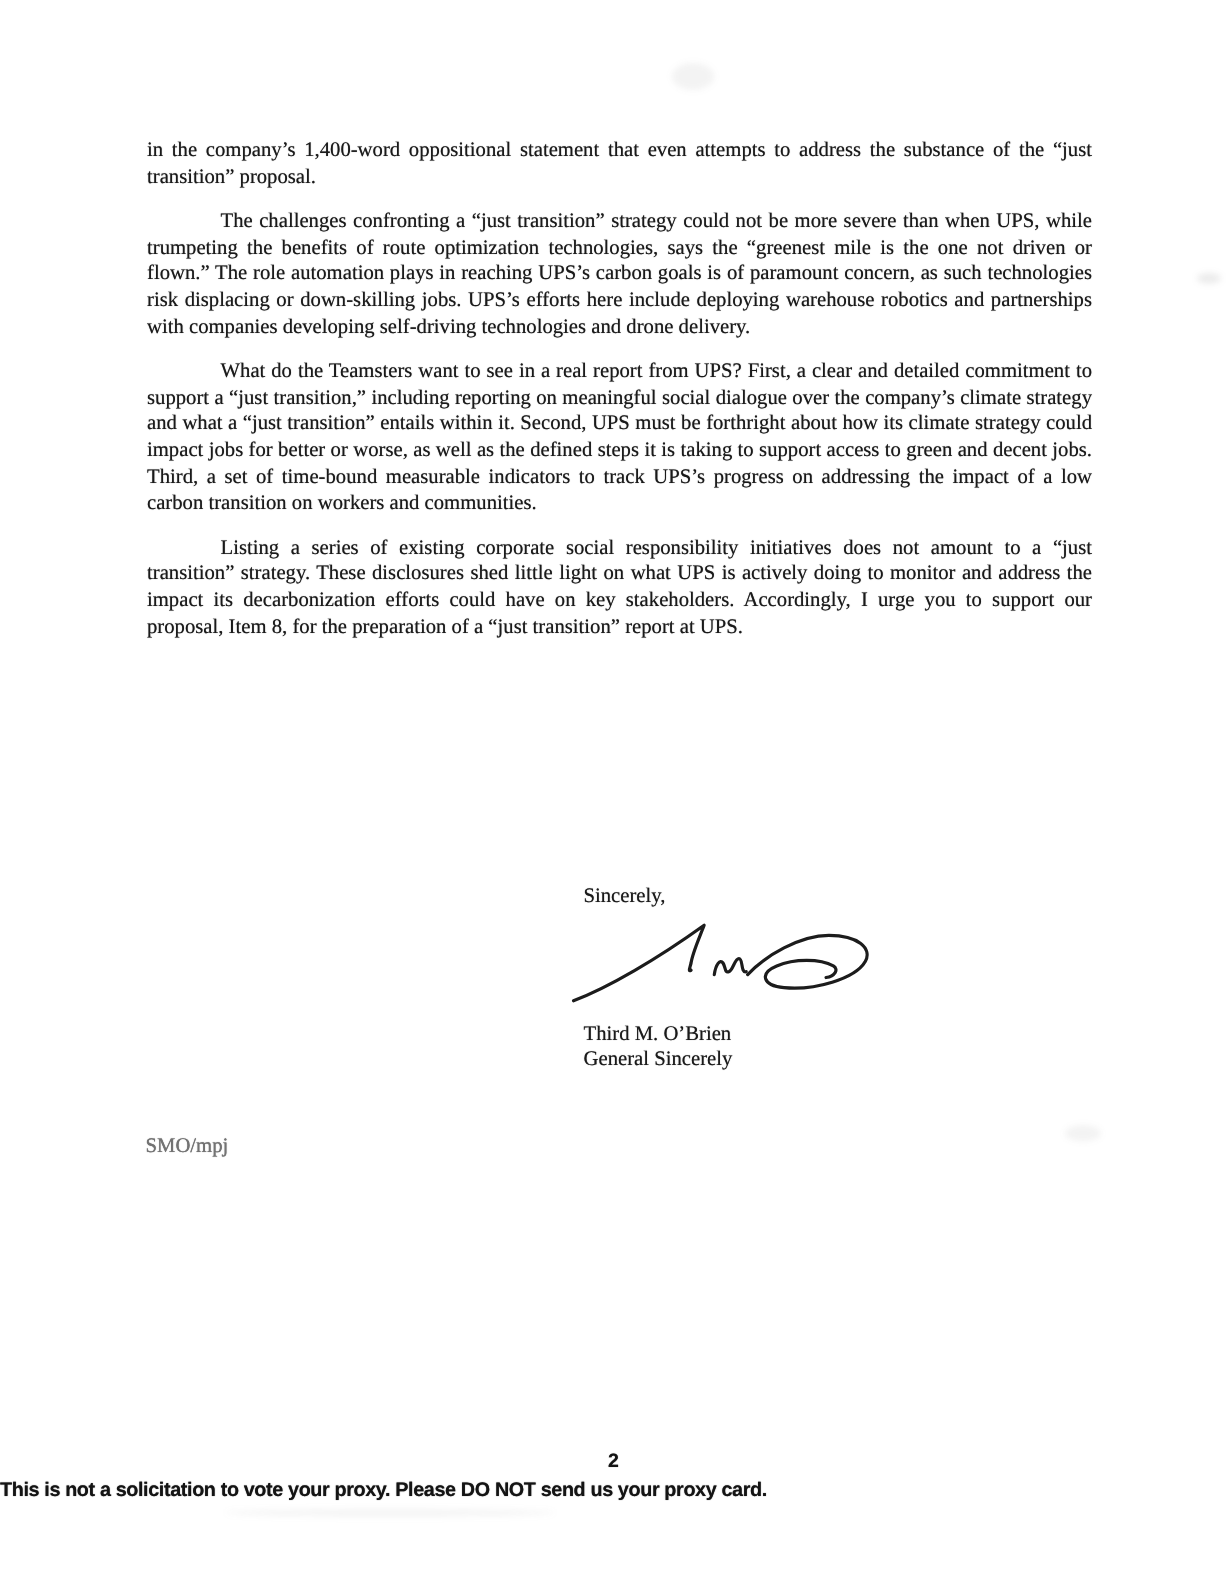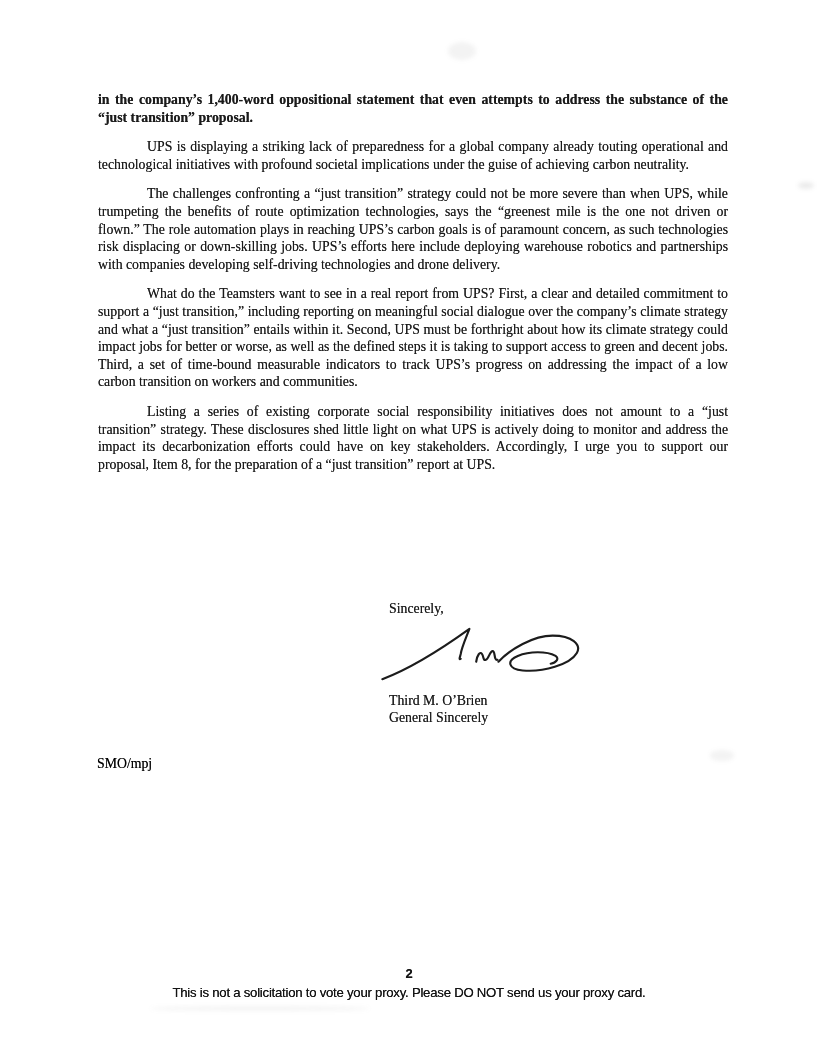--- a/index.html
+++ b/index.html
@@ -26,47 +26,47 @@
     color: #1a1a1a;
     font-size: 13.8px;
     line-height: 17.6px;
     text-align: justify;
     text-shadow: 0 0 0.5px rgba(25,25,25,0.72);
   }
   .body-text p {
     margin: 0 0 12px 0;
     text-indent: 49px;
   }
-  .body-text p.no-indent { text-indent: 0; font-weight: bold; }
+  .body-text p.no-indent { text-indent: 0; }
 
   
   .closing {
     position: absolute;
     left: 389px;
-    top: 600px;
+    top: 588px;
     color: #1a1a1a;
     font-size: 13.8px;
     line-height: 17.6px;
     text-shadow: 0 0 0.5px rgba(25,25,25,0.72);
   }
   .signature-wrap {
     margin: 6px 0 4px -10px;
     width: 206px;
     height: 60px;
   }
   .signature-wrap svg { display: block; }
   .signatory-name { margin-top: 8px; }
   .signatory-title { }
 
   
   .initials {
     position: absolute;
     left: 97px;
     top: 756px;
-    color: #000000;
+    color: #737373;
     font-size: 13.8px;
     text-shadow: 0 0 0.5px rgba(25,25,25,0.72);
   }
 
   
   .page-number {
     position: absolute;
     left: 0;
     top: 966px;
     width: 100%;
@@ -75,23 +75,22 @@
     font-weight: bold;
     font-size: 13px;
     color: #141414;
     text-shadow: 0 0 0.5px rgba(20,20,20,0.8);
   }
   .proxy-notice {
     position: absolute;
     left: 0;
     top: 985px;
     width: 100%;
-    text-align: center;
     font-family: "Liberation Sans", "DejaVu Sans", sans-serif;
-    font-weight: normal;
+    font-weight: bold;
     font-size: 13.2px;
     letter-spacing: -0.25px;
     color: #141414;
     text-shadow: 0 0 0.6px rgba(20,20,20,0.85);
   }
 
   
   .smudge {
     position: absolute;
     border-radius: 50%;
@@ -103,21 +102,20 @@
   .smudge-mid    { left: 710px; top: 750px; width: 24px; height: 11px; background: rgba(90,90,90,0.07); }
   .smudge-footer { left: 150px; top: 1006px; width: 220px; height: 5px; background: rgba(120,120,120,0.08); }
 </style>
 </head>
 <body>
 
 <div class="sheet">
 
   <div class="body-text">
     <p class="no-indent">in the company’s 1,400-word oppositional statement that even attempts to address the substance of the “just transition” proposal.</p>
-    <p>UPS is displaying a striking lack of preparedness for a global company already touting operational and technological initiatives with profound societal implications under the guise of achieving carbon neutrality.</p>
     <p>The challenges confronting a “just transition” strategy could not be more severe than when UPS, while trumpeting the benefits of route optimization technologies, says the “greenest mile is the one not driven or flown.”  The role automation plays in reaching UPS’s carbon goals is of paramount concern, as such technologies risk displacing or down-skilling jobs.  UPS’s efforts here include deploying warehouse robotics and partnerships with companies developing self-driving technologies and drone delivery.</p>
     <p>What do the Teamsters want to see in a real report from UPS?  First, a clear and detailed commitment to support a “just transition,” including reporting on meaningful social dialogue over the company’s climate strategy and what a “just transition” entails within it.  Second, UPS must be forthright about how its climate strategy could impact jobs for better or worse, as well as the defined steps it is taking to support access to green and decent jobs.  Third, a set of time-bound measurable indicators to track UPS’s progress on addressing the impact of a low carbon transition on workers and communities.</p>
     <p>Listing a series of existing corporate social responsibility initiatives does not amount to a “just transition” strategy.  These disclosures shed little light on what UPS is actively doing to monitor and address the impact its decarbonization efforts could have on key stakeholders.  Accordingly, I urge you to support our proposal, Item 8, for the preparation of a “just transition” report at UPS.</p>
   </div>
 
   <div class="closing">
     <div class="closing-word">Sincerely,</div>
     <div class="signature-wrap">
       <svg width="206" height="60" viewBox="0 0 210 62" xmlns="http://www.w3.org/2000/svg">
         <g fill="none" stroke="#1c1c1c" stroke-width="2.2" stroke-linecap="round" stroke-linejoin="round">

